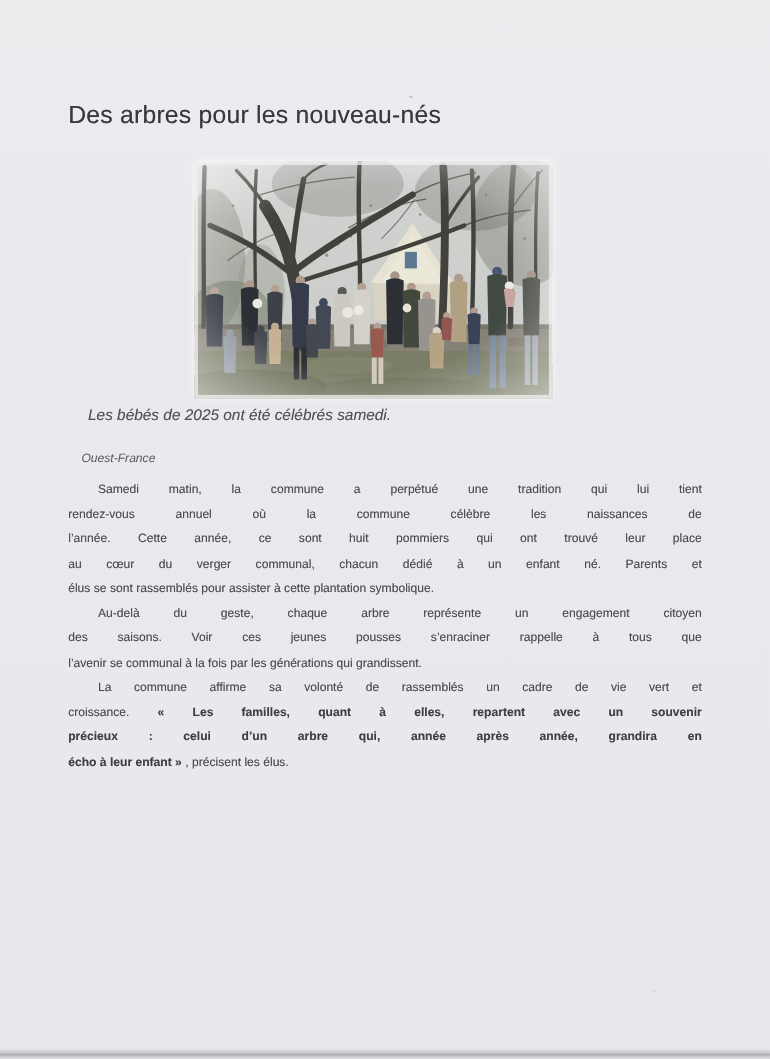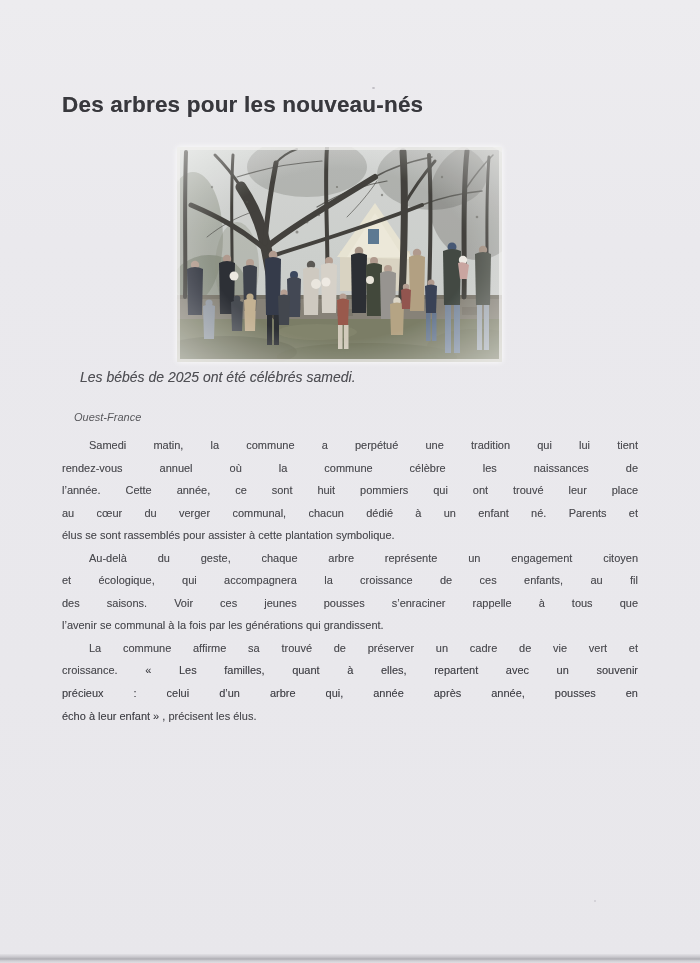--- a/index.html
+++ b/index.html
@@ -7,21 +7,21 @@
     width:700px;height:963px;
     font-family:"Liberation Sans","DejaVu Sans",sans-serif;
     background:#d8d7db;
   }
   .page{
     position:relative;width:700px;height:963px;overflow:hidden;
     background:linear-gradient(180deg,#edecef 0%,#eae9ed 25%,#e9e8ec 70%,#e8e7eb 100%);
   }
   .title{
     position:absolute;left:62px;top:92px;margin:0;
-    font-size:22.5px;font-weight:700;letter-spacing:.2px;
+    font-size:22.5px;font-weight:400;letter-spacing:.2px;
     color:#38383d;text-shadow:0 0 .6px rgba(56,56,61,.55);
   }
   .photo{
     position:absolute;left:177px;top:147px;width:325px;height:215px;margin:0;
     box-shadow:0 0 6px rgba(255,255,255,.9);
   }
   .photo svg{
     display:block;width:325px;height:215px;
     filter:blur(.5px) saturate(.78) contrast(.92) brightness(1.04);
   }
@@ -39,21 +39,21 @@
     font-size:11px;line-height:22.55px;color:#4a4a4f;
     text-shadow:0 0 .5px rgba(74,74,79,.38);
   }
   .body .line{
     text-align:justify;text-align-last:justify;
     -moz-text-align-last:justify;
     white-space:normal;
   }
   .body .line.indent{text-indent:27px;}
   .body .line.last{text-align-last:left;-moz-text-align-last:left;}
-  .body strong{font-weight:normal;color:#3e3e44;}
+  .body strong{font-weight:bold;color:#3e3e44;}
   .scan-edge{
     position:absolute;left:0;top:954px;width:700px;height:9px;
     background:linear-gradient(180deg,#e2e1e5 0%,#c7c6cb 35%,#aeadb3 55%,#cfced3 75%,#dfdee2 100%);
   }
   .speck{position:absolute;border-radius:50%;background:#9a99a0;opacity:.55;}
   .speck.s1{left:372px;top:87px;width:3px;height:2px;}
   .speck.s2{left:594px;top:900px;width:2px;height:2px;opacity:.35;}
 </style>
 </head>
 <body>
@@ -256,25 +256,24 @@
   <p class="caption">Les bébés de 2025 ont été célébrés samedi.</p>
   <p class="credit">Ouest-France</p>
 
   <div class="body">
       <div class="line indent"><span>Samedi matin, la commune a perpétué une tradition qui lui tient</span></div>
       <div class="line"><span>rendez-vous annuel où la commune célèbre les naissances de</span></div>
       <div class="line"><span>l’année. Cette année, ce sont huit pommiers qui ont trouvé leur place</span></div>
       <div class="line"><span>au cœur du verger communal, chacun dédié à un enfant né. Parents et</span></div>
       <div class="line last"><span>élus se sont rassemblés pour assister à cette plantation symbolique.</span></div>
       <div class="line indent"><span>Au-delà du geste, chaque arbre représente un engagement citoyen</span></div>
-      <div class="line"><span>et écologique, qui accompagnera la croissance de ces enfants, au fil</span></div>
       <div class="line"><span>des saisons. Voir ces jeunes pousses s’enraciner rappelle à tous que</span></div>
       <div class="line last"><span>l’avenir se communal à la fois par les générations qui grandissent.</span></div>
-      <div class="line indent"><span>La commune affirme sa trouvé de préserver un cadre de vie vert et</span></div>
+      <div class="line indent"><span>La commune affirme sa volonté de rassemblés un cadre de vie vert et</span></div>
       <div class="line"><span>croissance. </span><strong>« Les familles, quant à elles, repartent avec un souvenir</strong></div>
-      <div class="line"><strong>précieux : celui d’un arbre qui, année après année, pousses en</strong></div>
+      <div class="line"><strong>précieux : celui d’un arbre qui, année après année, grandira en</strong></div>
       <div class="line last"><strong>écho à leur enfant »</strong><span> , précisent les élus.</span></div>
     </div>
 
   <div class="speck s1"></div>
   <div class="speck s2"></div>
   <div class="scan-edge"></div>
 </div>
 
 </body></html>

